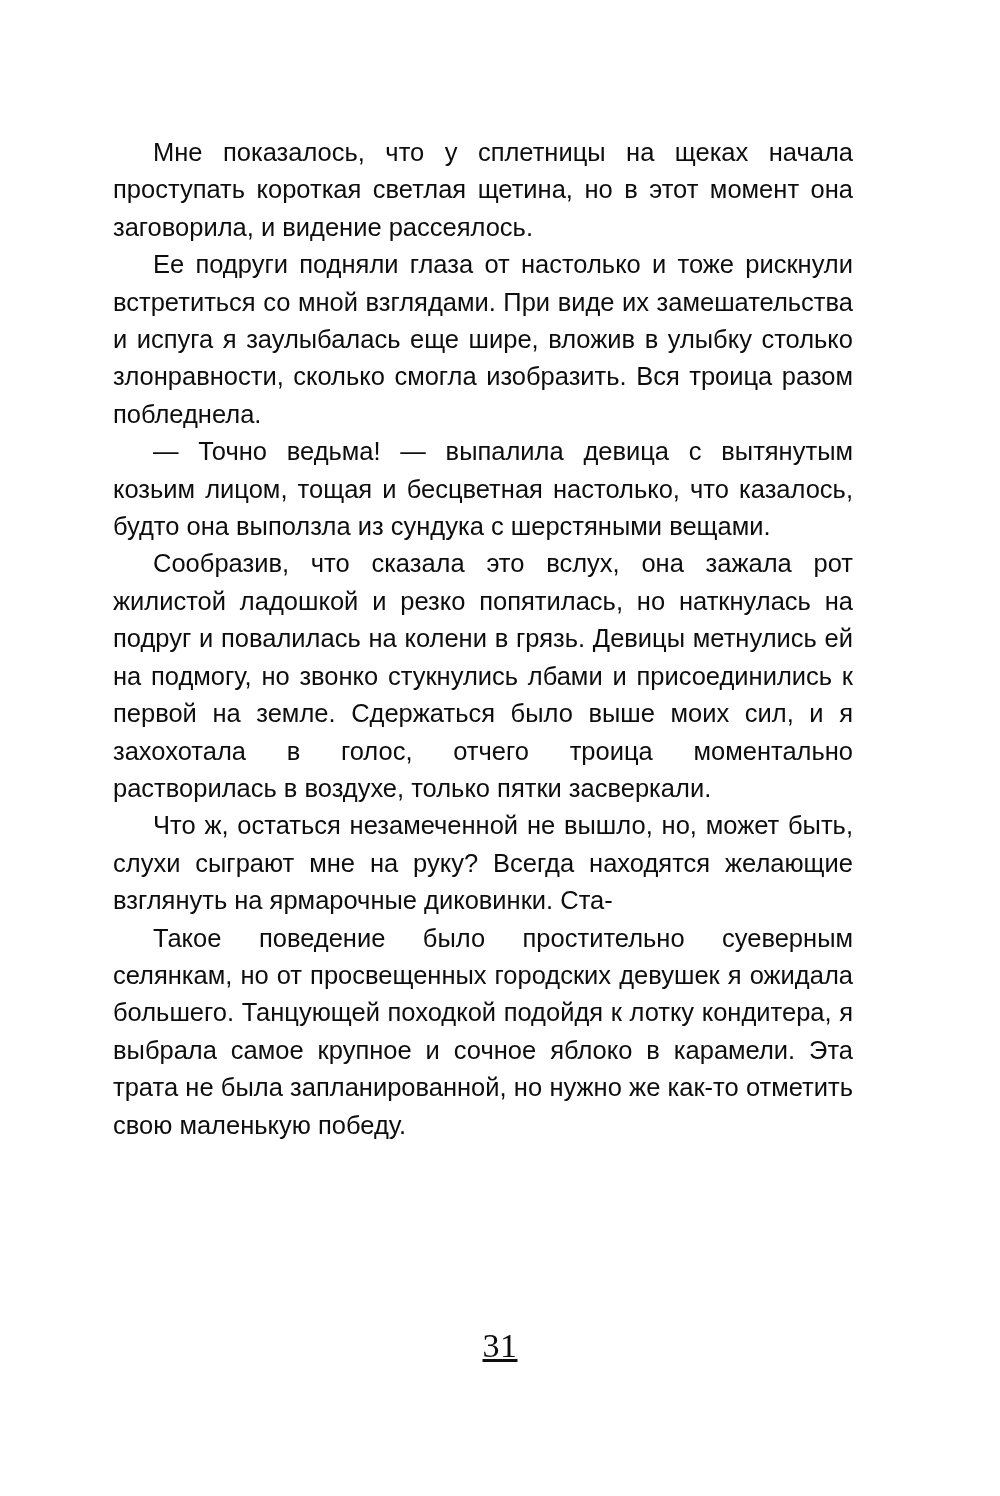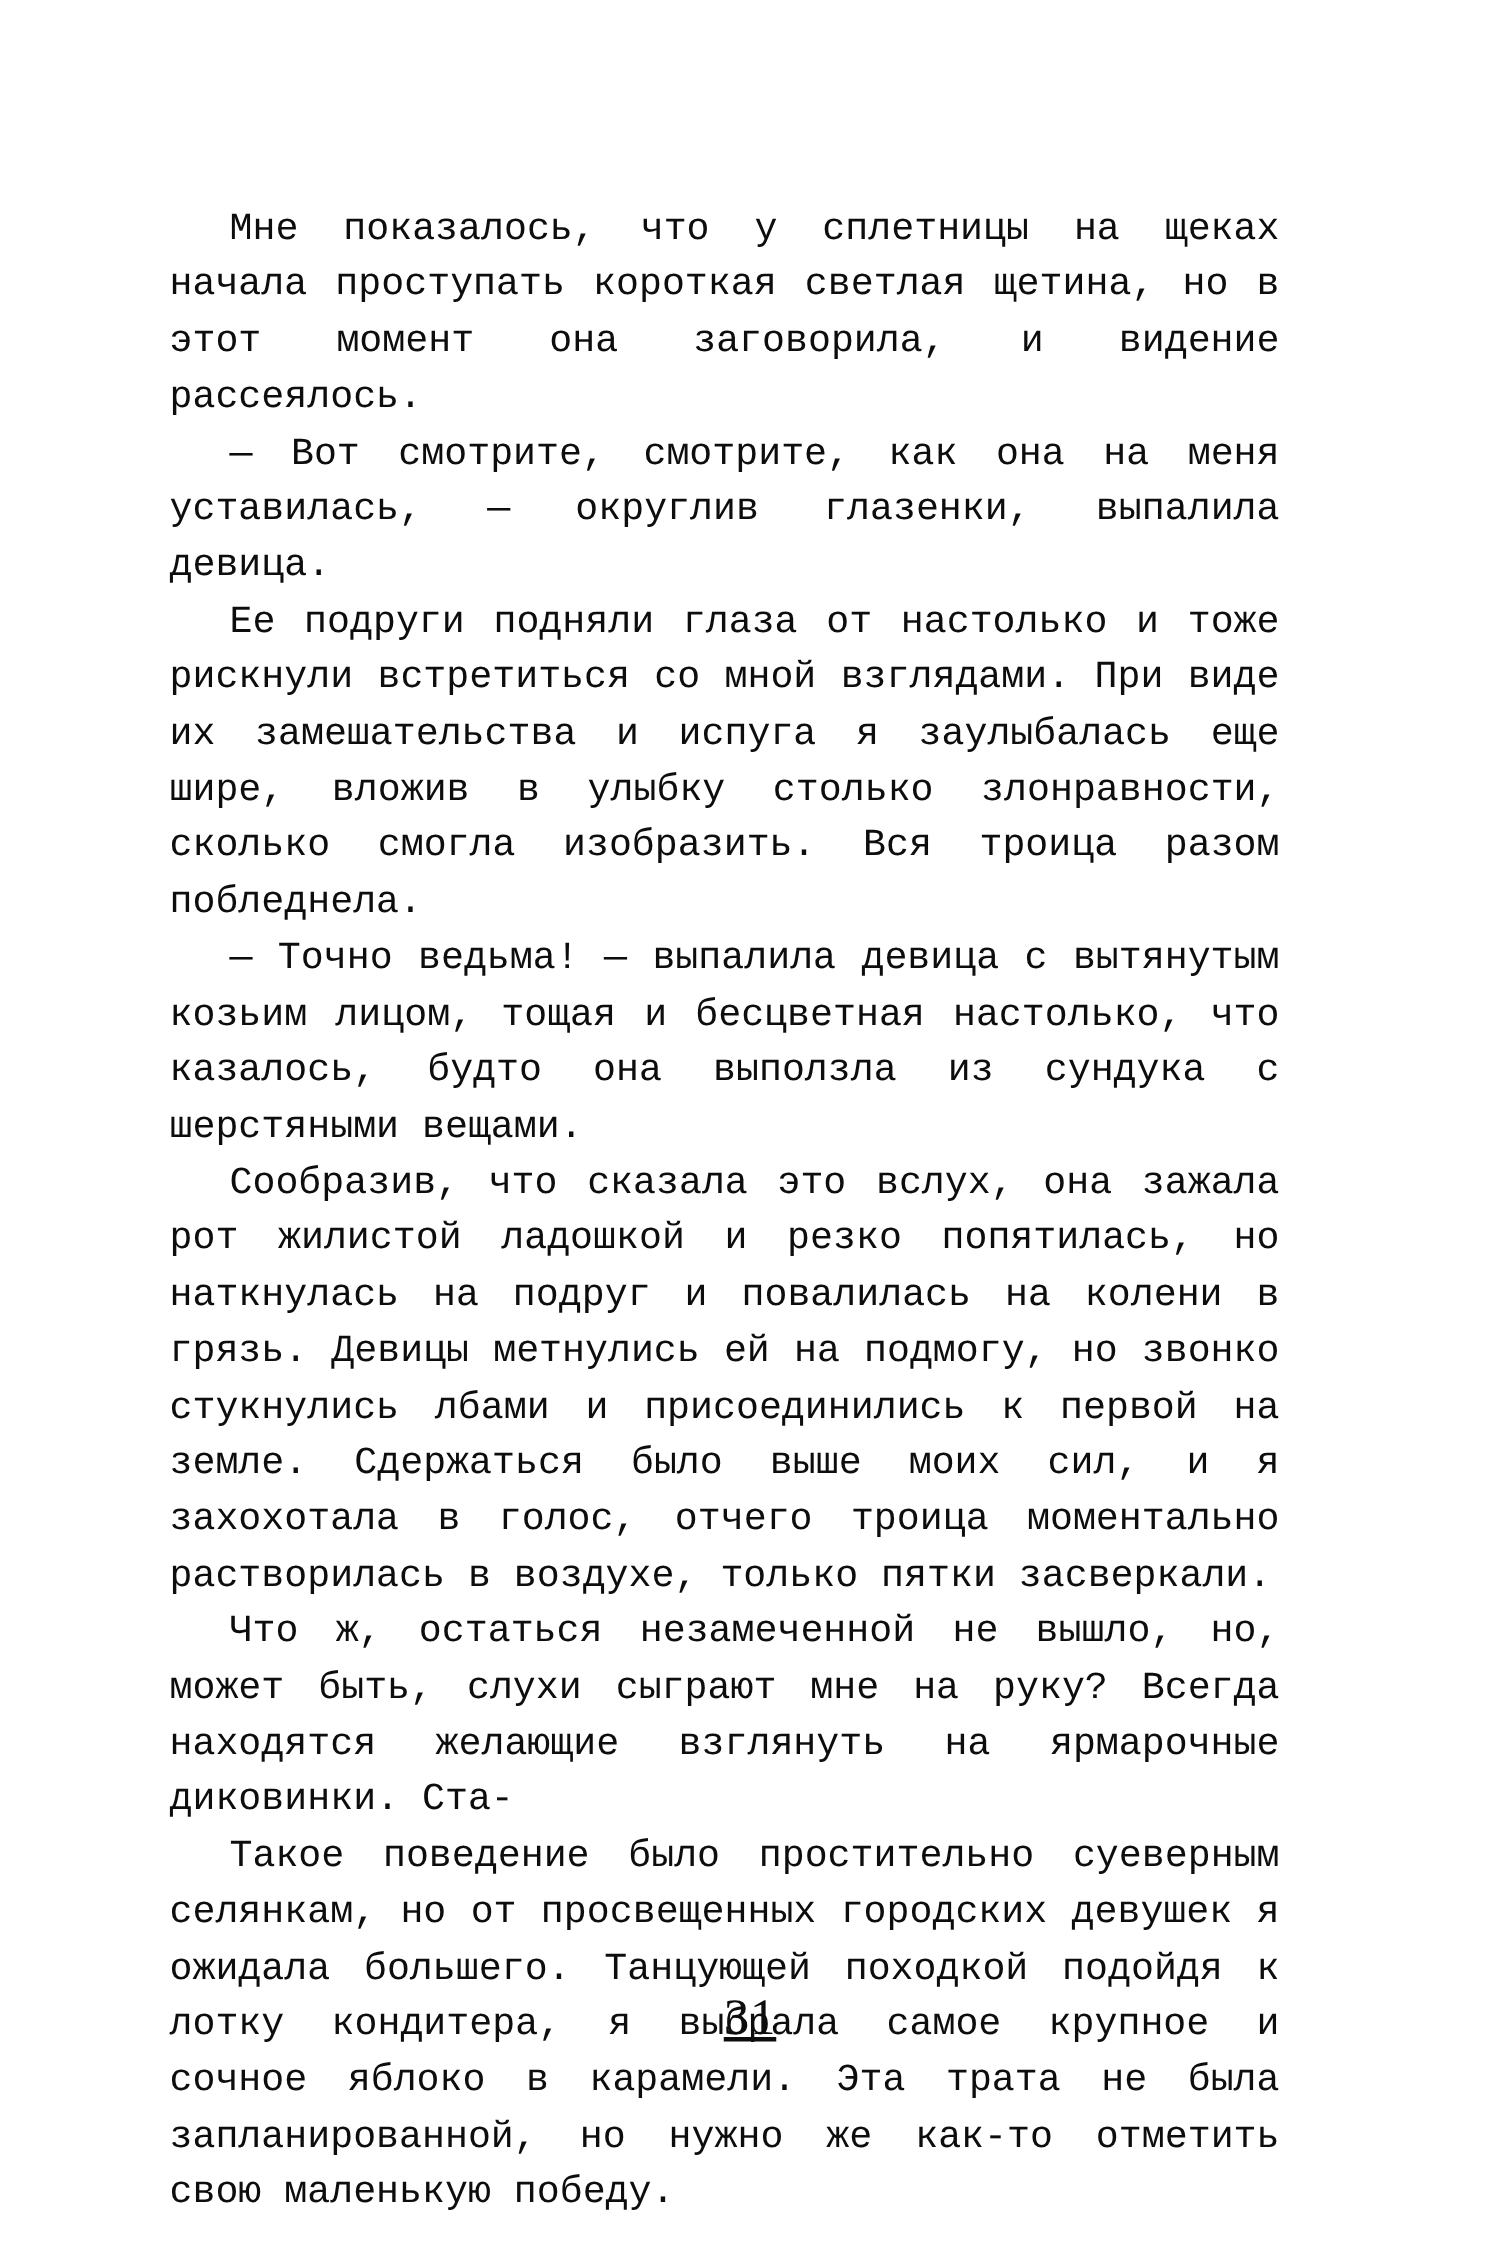--- a/index.html
+++ b/index.html
@@ -13,21 +13,21 @@
     height: 1496px;
     background: #ffffff;
     box-sizing: border-box;
     overflow: hidden;
   }
   .text-block {
     position: absolute;
     left: 113px;
     top: 134px;
     width: 740px;
-    font-family: Liberation Mono, monospace;
+    font-family: Liberation Sans, sans-serif;
     font-size: 25.5px;
     line-height: 37.4px;
     color: #0d0d0d;
     text-align: justify;
     text-justify: inter-word;
     hyphens: manual;
   }
   .text-block p {
     margin: 0;
     text-indent: 40px;
@@ -45,21 +45,20 @@
     text-decoration: underline;
   }
 </style>
 </head>
 <body>
 
 <div class="page">
 
   <div class="text-block">
     <p>Мне показалось, что у сплетницы на щеках начала проступать короткая светлая щетина, но в этот момент она заговорила, и видение рассеялось.</p>
-    <p>— Вот смотрите, смотрите, как она на меня уставилась, — округлив глазенки, выпалила девица.</p>
     <p>Ее подруги подняли глаза от настолько и тоже рискнули встретиться со мной взглядами. При виде их замешательства и испуга я заулыбалась еще шире, вложив в улыбку столько злонравности, сколько смогла изобразить. Вся троица разом побледнела.</p>
     <p>— Точно ведьма! — выпалила девица с вытянутым козьим лицом, тощая и бесцветная настолько, что казалось, будто она выползла из сундука с шерстяными вещами.</p>
     <p>Сообразив, что сказала это вслух, она зажала рот жилистой ладошкой и резко попятилась, но наткнулась на подруг и повалилась на колени в грязь. Девицы метнулись ей на подмогу, но звонко стукнулись лбами и присоединились к первой на земле. Сдержаться было выше моих сил, и я захохотала в голос, отчего троица моментально растворилась в воздухе, только пятки засверкали.</p>
     <p>Что ж, остаться незамеченной не вышло, но, может быть, слухи сыграют мне на руку? Всегда находятся желающие взглянуть на ярмарочные диковинки. Ста-</p>
     <p>Такое поведение было простительно суеверным селянкам, но от просвещенных городских девушек я ожидала большего. Танцующей походкой подойдя к лотку кондитера, я выбрала самое крупное и сочное яблоко в карамели. Эта трата не была запланированной, но нужно же как-то отметить свою маленькую победу.</p>
   </div>
 
   <div class="page-number">31</div>
 
 </div>

